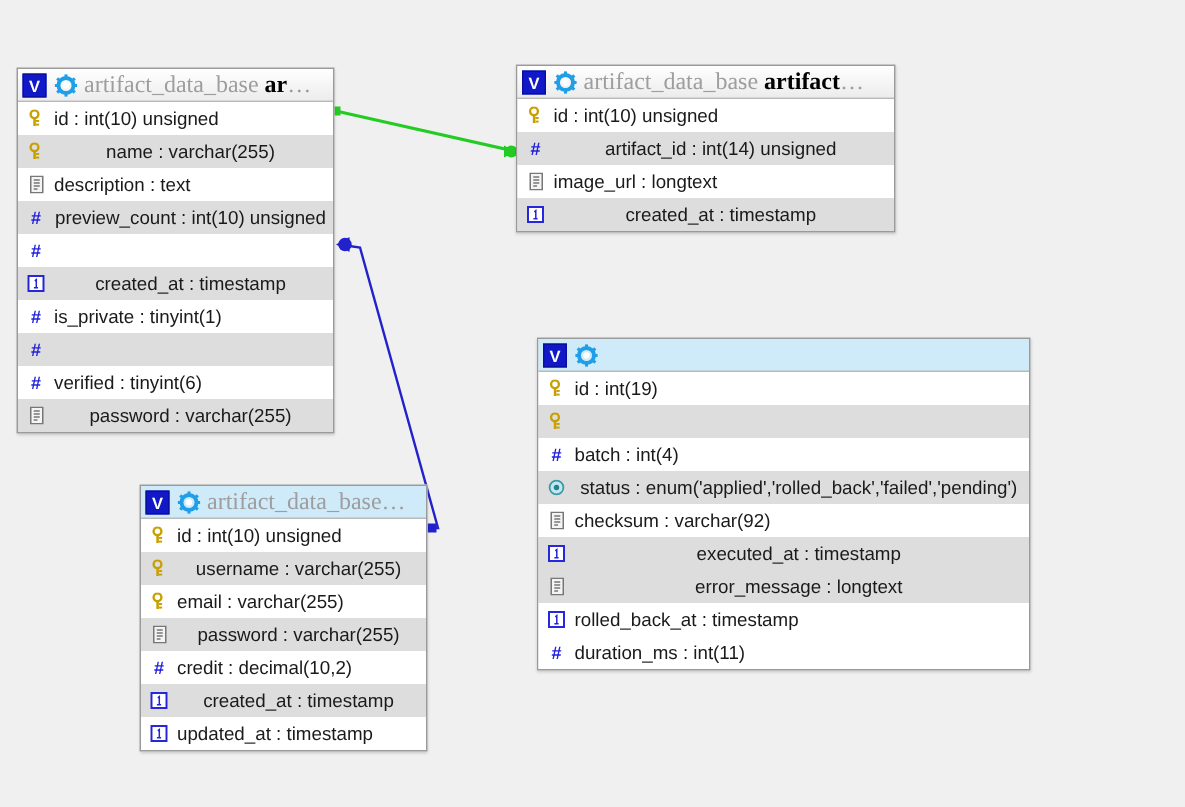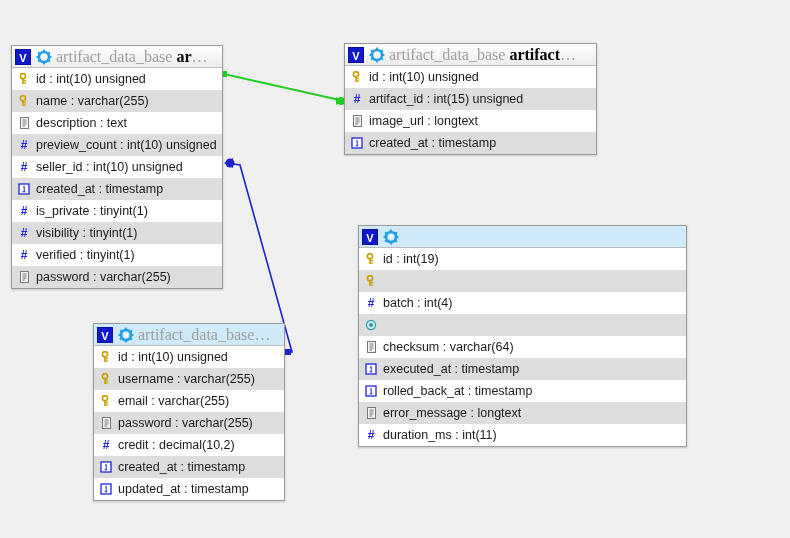--- a/index.html
+++ b/index.html
@@ -85,21 +85,21 @@
     display: flex;
     align-items: center;
     height: 22px;
     box-sizing: border-box;
     font-size: 12.5px;
     color: #1a1a1a;
     white-space: nowrap;
     overflow: hidden;
   }
   .tbl-row.odd  { background: #ffffff; }
-  .tbl-row.even { background: #dddddd; }
+  .tbl-row.even { background: #dddddd; text-align: center; }
   .row-icon {
     width: 14px;
     height: 14px;
     margin: 0 5px 0 5px;
     flex: none;
     display: flex;
     align-items: center;
     justify-content: center;
   }
   .row-hash {
@@ -197,48 +197,46 @@
     <div class="tbl-row even">
       <span class="row-icon">
         <span class="row-hash">#</span>
       </span>
       <span class="row-label">preview_count : int(10) unsigned</span>
     </div>
     <div class="tbl-row odd">
       <span class="row-icon">
         <span class="row-hash">#</span>
       </span>
-      <span class="row-label">seller_id : int(10) unsigned</span>
     </div>
     <div class="tbl-row even">
       <span class="row-icon">
         <svg width="12" height="12" viewBox="0 0 12 12">
           <rect x="1" y="1" width="10" height="10" fill="#ffffff" stroke="#2222dd" stroke-width="1.3"></rect>
           <path d="M5.2 4.2 L6.2 3.4 L6.2 8.8 M4.6 8.8 L7.4 8.8" stroke="#2222dd" stroke-width="1" fill="none"></path>
         </svg>
       </span>
       <span class="row-label">created_at : timestamp</span>
     </div>
     <div class="tbl-row odd">
       <span class="row-icon">
         <span class="row-hash">#</span>
       </span>
       <span class="row-label">is_private : tinyint(1)</span>
     </div>
     <div class="tbl-row even">
       <span class="row-icon">
         <span class="row-hash">#</span>
       </span>
-      <span class="row-label">visibility : tinyint(1)</span>
-    </div>
-    <div class="tbl-row odd">
-      <span class="row-icon">
-        <span class="row-hash">#</span>
-      </span>
-      <span class="row-label">verified : tinyint(1)</span>
+    </div>
+    <div class="tbl-row odd">
+      <span class="row-icon">
+        <span class="row-hash">#</span>
+      </span>
+      <span class="row-label">verified : tinyint(6)</span>
     </div>
     <div class="tbl-row even">
       <span class="row-icon">
         <svg width="11" height="12" viewBox="0 0 11 12">
           <rect x="1.5" y="0.5" width="8" height="11" fill="#f4f4f4" stroke="#777" stroke-width="1"></rect>
           <line x1="3.5" y1="3" x2="7.5" y2="3" stroke="#777" stroke-width="1"></line>
           <line x1="3.5" y1="5" x2="7.5" y2="5" stroke="#777" stroke-width="1"></line>
           <line x1="3.5" y1="7" x2="7.5" y2="7" stroke="#777" stroke-width="1"></line>
           <line x1="3.5" y1="9" x2="6" y2="9" stroke="#777" stroke-width="1"></line>
         </svg>
@@ -273,21 +271,21 @@
           <rect x="5.9" y="7" width="2.2" height="1.3" fill="#c8a000"></rect>
           <rect x="5.9" y="9.4" width="2.2" height="1.3" fill="#c8a000"></rect>
         </svg>
       </span>
       <span class="row-label">id : int(10) unsigned</span>
     </div>
     <div class="tbl-row even">
       <span class="row-icon">
         <span class="row-hash">#</span>
       </span>
-      <span class="row-label">artifact_id : int(15) unsigned</span>
+      <span class="row-label">artifact_id : int(14) unsigned</span>
     </div>
     <div class="tbl-row odd">
       <span class="row-icon">
         <svg width="11" height="12" viewBox="0 0 11 12">
           <rect x="1.5" y="0.5" width="8" height="11" fill="#f4f4f4" stroke="#777" stroke-width="1"></rect>
           <line x1="3.5" y1="3" x2="7.5" y2="3" stroke="#777" stroke-width="1"></line>
           <line x1="3.5" y1="5" x2="7.5" y2="5" stroke="#777" stroke-width="1"></line>
           <line x1="3.5" y1="7" x2="7.5" y2="7" stroke="#777" stroke-width="1"></line>
           <line x1="3.5" y1="9" x2="6" y2="9" stroke="#777" stroke-width="1"></line>
         </svg>
@@ -349,62 +347,63 @@
       </span>
       <span class="row-label">batch : int(4)</span>
     </div>
     <div class="tbl-row even">
       <span class="row-icon">
         <svg width="12" height="12" viewBox="0 0 12 12">
           <circle cx="6" cy="6" r="4.6" fill="#bfe8ef" stroke="#3a9aa8" stroke-width="1.2"></circle>
           <circle cx="6" cy="6" r="1.8" fill="#2b7f8c"></circle>
         </svg>
       </span>
-    </div>
-    <div class="tbl-row odd">
-      <span class="row-icon">
-        <svg width="11" height="12" viewBox="0 0 11 12">
-          <rect x="1.5" y="0.5" width="8" height="11" fill="#f4f4f4" stroke="#777" stroke-width="1"></rect>
-          <line x1="3.5" y1="3" x2="7.5" y2="3" stroke="#777" stroke-width="1"></line>
-          <line x1="3.5" y1="5" x2="7.5" y2="5" stroke="#777" stroke-width="1"></line>
-          <line x1="3.5" y1="7" x2="7.5" y2="7" stroke="#777" stroke-width="1"></line>
-          <line x1="3.5" y1="9" x2="6" y2="9" stroke="#777" stroke-width="1"></line>
-        </svg>
-      </span>
-      <span class="row-label">checksum : varchar(64)</span>
+      <span class="row-label">status : enum('applied','rolled_back','failed','pending')</span>
+    </div>
+    <div class="tbl-row odd">
+      <span class="row-icon">
+        <svg width="11" height="12" viewBox="0 0 11 12">
+          <rect x="1.5" y="0.5" width="8" height="11" fill="#f4f4f4" stroke="#777" stroke-width="1"></rect>
+          <line x1="3.5" y1="3" x2="7.5" y2="3" stroke="#777" stroke-width="1"></line>
+          <line x1="3.5" y1="5" x2="7.5" y2="5" stroke="#777" stroke-width="1"></line>
+          <line x1="3.5" y1="7" x2="7.5" y2="7" stroke="#777" stroke-width="1"></line>
+          <line x1="3.5" y1="9" x2="6" y2="9" stroke="#777" stroke-width="1"></line>
+        </svg>
+      </span>
+      <span class="row-label">checksum : varchar(92)</span>
     </div>
     <div class="tbl-row even">
       <span class="row-icon">
         <svg width="12" height="12" viewBox="0 0 12 12">
           <rect x="1" y="1" width="10" height="10" fill="#ffffff" stroke="#2222dd" stroke-width="1.3"></rect>
           <path d="M5.2 4.2 L6.2 3.4 L6.2 8.8 M4.6 8.8 L7.4 8.8" stroke="#2222dd" stroke-width="1" fill="none"></path>
         </svg>
       </span>
       <span class="row-label">executed_at : timestamp</span>
     </div>
+    <div class="tbl-row even">
+      <span class="row-icon">
+        <svg width="11" height="12" viewBox="0 0 11 12">
+          <rect x="1.5" y="0.5" width="8" height="11" fill="#f4f4f4" stroke="#777" stroke-width="1"></rect>
+          <line x1="3.5" y1="3" x2="7.5" y2="3" stroke="#777" stroke-width="1"></line>
+          <line x1="3.5" y1="5" x2="7.5" y2="5" stroke="#777" stroke-width="1"></line>
+          <line x1="3.5" y1="7" x2="7.5" y2="7" stroke="#777" stroke-width="1"></line>
+          <line x1="3.5" y1="9" x2="6" y2="9" stroke="#777" stroke-width="1"></line>
+        </svg>
+      </span>
+      <span class="row-label">error_message : longtext</span>
+    </div>
     <div class="tbl-row odd">
       <span class="row-icon">
         <svg width="12" height="12" viewBox="0 0 12 12">
           <rect x="1" y="1" width="10" height="10" fill="#ffffff" stroke="#2222dd" stroke-width="1.3"></rect>
           <path d="M5.2 4.2 L6.2 3.4 L6.2 8.8 M4.6 8.8 L7.4 8.8" stroke="#2222dd" stroke-width="1" fill="none"></path>
         </svg>
       </span>
       <span class="row-label">rolled_back_at : timestamp</span>
-    </div>
-    <div class="tbl-row even">
-      <span class="row-icon">
-        <svg width="11" height="12" viewBox="0 0 11 12">
-          <rect x="1.5" y="0.5" width="8" height="11" fill="#f4f4f4" stroke="#777" stroke-width="1"></rect>
-          <line x1="3.5" y1="3" x2="7.5" y2="3" stroke="#777" stroke-width="1"></line>
-          <line x1="3.5" y1="5" x2="7.5" y2="5" stroke="#777" stroke-width="1"></line>
-          <line x1="3.5" y1="7" x2="7.5" y2="7" stroke="#777" stroke-width="1"></line>
-          <line x1="3.5" y1="9" x2="6" y2="9" stroke="#777" stroke-width="1"></line>
-        </svg>
-      </span>
-      <span class="row-label">error_message : longtext</span>
     </div>
     <div class="tbl-row odd">
       <span class="row-icon">
         <span class="row-hash">#</span>
       </span>
       <span class="row-label">duration_ms : int(11)</span>
     </div>
   </div>
 <div id="tbl-users" class="er-table">
     <div class="tbl-header hdr-tinted">

